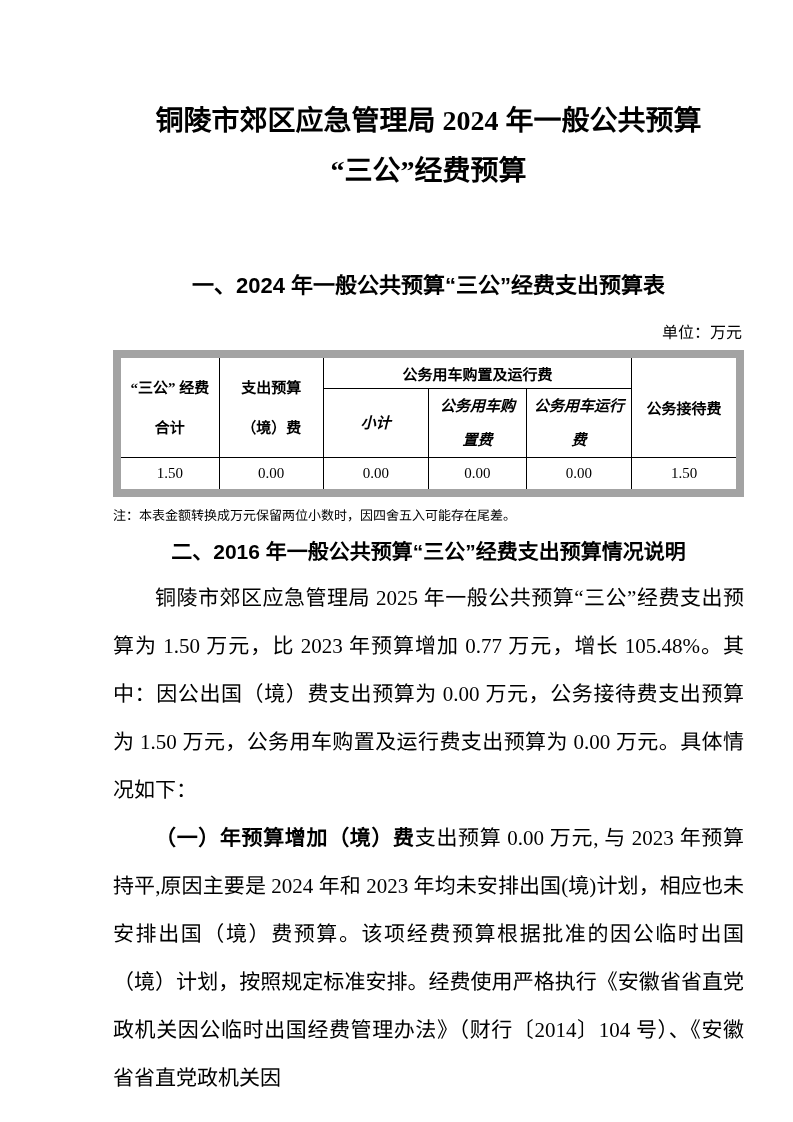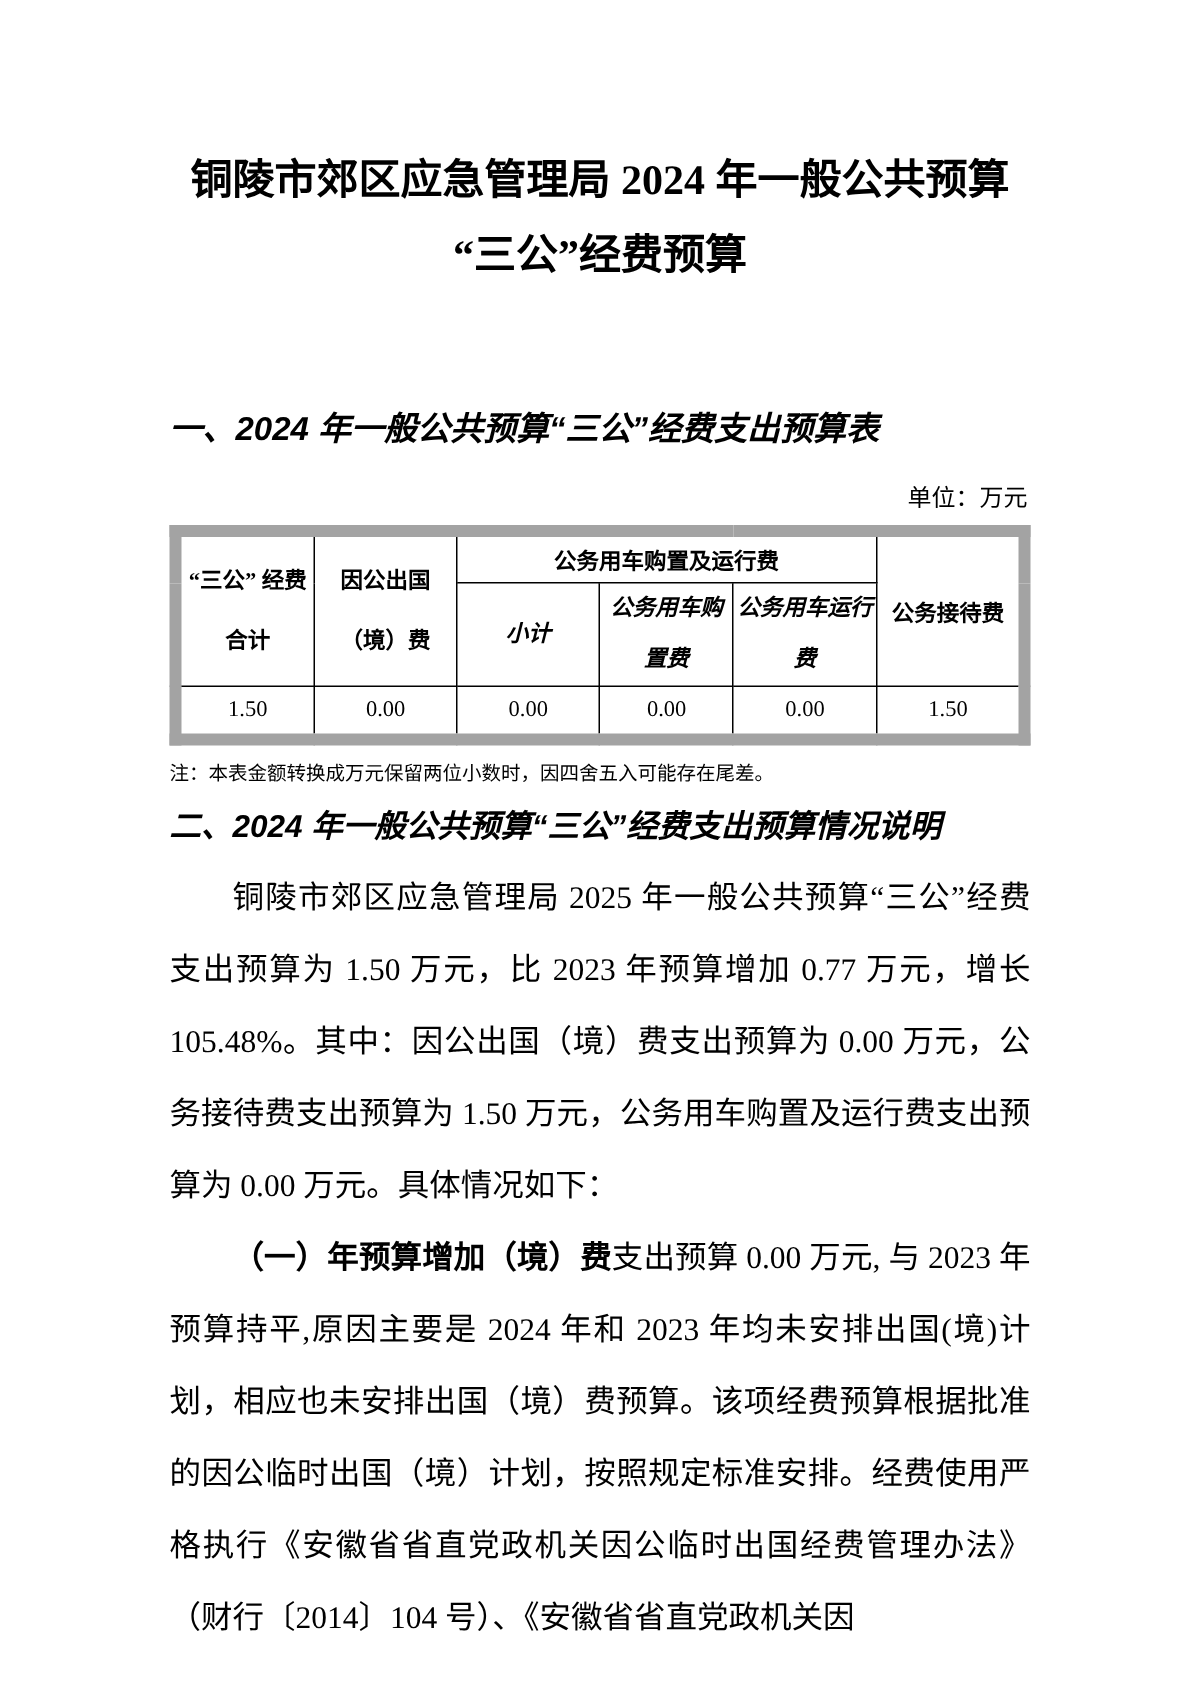--- a/index.html
+++ b/index.html
@@ -10,38 +10,37 @@
   .page {
     position: relative;
     width: 793px;
     height: 1122px;
     margin: 0 auto;
     background: #ffffff;
     overflow: hidden;
     font-family: "Liberation Serif", "DejaVu Serif", serif;
     color: #000000;
     box-sizing: border-box;
-    padding: 96px 106px 0 113px;
+    padding: 96px 49px 0 113px;
   }
   .doc-title {
     text-align: center;
     font-weight: bold;
     font-size: 28px;
     line-height: 50px;
     margin: 0 0 76px 0;
   }
   .doc-title .t-line { display: block; }
   .sec-heading {
-    text-align: left;
+    text-align: center;
     font-family: "Liberation Sans", "DejaVu Sans", sans-serif;
     font-weight: bold;
     font-size: 22px;
     line-height: 28px;
     margin: 0;
-    font-style: italic;
   }
   .sec-heading.second {
     font-size: 21px;
     margin-top: 13px;
   }
   .unit-label {
     text-align: right;
     font-size: 16px;
     line-height: 22px;
     margin: 22px 2px 6px 0;
@@ -107,21 +106,21 @@
       <col style="width:16.9%">
       <col style="width:17.4%">
     </colgroup>
     <tbody>
       <tr>
         <th rowspan="2" class="two-span">
           <span class="h-line">“三公” 经费</span>
           <span class="h-line">合计</span>
         </th>
         <th rowspan="2" class="two-span">
-          <span class="h-line">因公出国</span>
+          <span class="h-line">支出预算</span>
           <span class="h-line">（境）费</span>
         </th>
         <th colspan="3" class="group-hdr">公务用车购置及运行费</th>
         <th rowspan="2">公务接待费</th>
       </tr>
       <tr class="sub-row">
         <th>小计</th>
         <th>
           <span class="h-line">公务用车购</span>
           <span class="h-line">置费</span>
@@ -137,19 +136,19 @@
         <td>0.00</td>
         <td>0.00</td>
         <td>0.00</td>
         <td>1.50</td>
       </tr>
     </tbody>
   </table>
 
   <div class="table-note">注：本表金额转换成万元保留两位小数时，因四舍五入可能存在尾差。</div>
 
-  <h2 class="sec-heading second">二、2024 年一般公共预算“三公”经费支出预算情况说明</h2>
+  <h2 class="sec-heading second">二、2016 年一般公共预算“三公”经费支出预算情况说明</h2>
 
   <p class="body-text first">铜陵市郊区应急管理局 2025 年一般公共预算“三公”经费支出预算为 1.50 万元，比 2023 年预算增加 0.77 万元，增长 105.48%。其中：因公出国（境）费支出预算为 0.00 万元，公务接待费支出预算为 1.50 万元，公务用车购置及运行费支出预算为 0.00 万元。具体情况如下：</p>
 
   <p class="body-text"><span class="bold-lead">（一）年预算增加（境）费</span><span>支出预算 0.00 万元, 与 2023 年预算持平,原因主要是 2024 年和 2023 年均未安排出国(境)计划，相应也未安排出国（境）费预算。该项经费预算根据批准的因公临时出国（境）计划，按照规定标准安排。经费使用严格执行《安徽省省直党政机关因公临时出国经费管理办法》（财行〔2014〕104 号）、《安徽省省直党政机关因</span></p>
 
 </div>
 
 </body></html>

